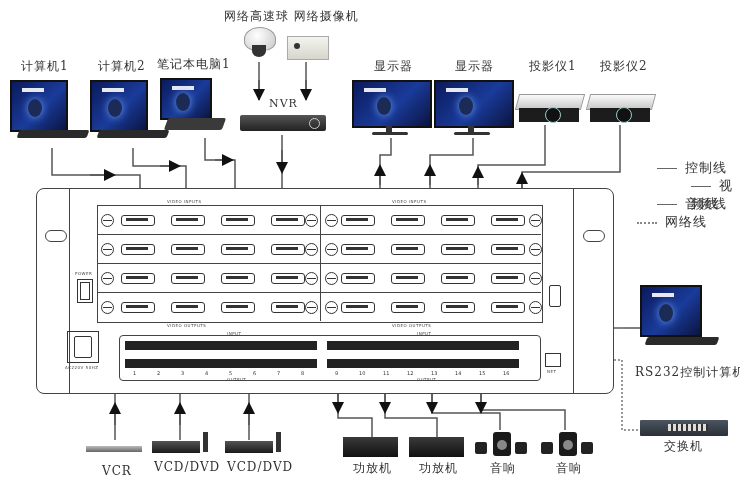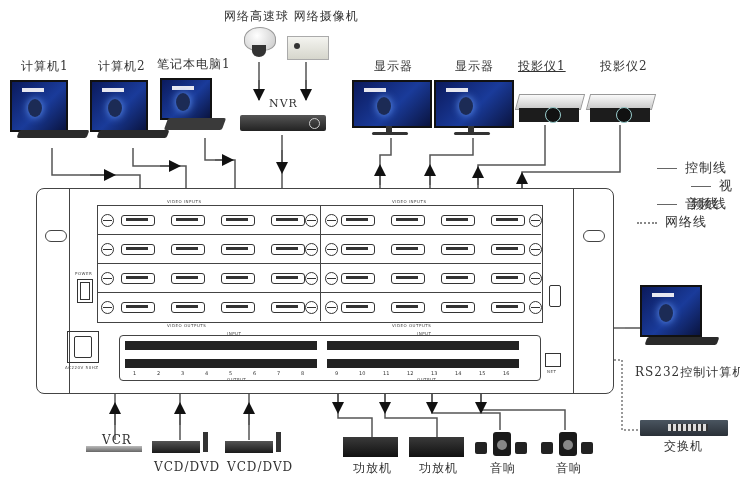--- a/index.html
+++ b/index.html
@@ -125,21 +125,21 @@
   <div class="stand" style="left:20px;top:52px;width:36px;height:3px;border-radius:2px;"></div>
 </div>
 
 <div class="lbl" style="left:455px;top:58px;">显示器</div>
 <div class="dev monitor" style="left:434px;top:80px;width:80px;height:58px;">
   <div class="scr" style="left:0;top:0;width:76px;height:44px;"></div>
   <div class="stand" style="left:34px;top:46px;width:6px;height:6px;"></div>
   <div class="stand" style="left:20px;top:52px;width:36px;height:3px;border-radius:2px;"></div>
 </div>
 
-<div class="lbl" style="left:518px;top:58px;text-decoration:underline;">投影仪1</div>
+<div class="lbl" style="left:529px;top:58px;">投影仪1</div>
 <div class="dev" style="left:517px;top:94px;width:66px;height:30px;">
   <div style="position:absolute;left:0;top:0;width:64px;height:14px;background:linear-gradient(#fafafa,#c8c8c8);transform:skewX(-15deg);border:1px solid #999;"></div>
   <div style="position:absolute;left:2px;top:14px;width:60px;height:14px;background:#1c1c1c;"></div>
   <div style="position:absolute;left:28px;top:13px;width:14px;height:14px;border-radius:50%;border:1.5px solid #9cc;background:#111;"></div>
 </div>
 
 <div class="lbl" style="left:600px;top:58px;">投影仪2</div>
 <div class="dev" style="left:588px;top:94px;width:66px;height:30px;">
   <div style="position:absolute;left:0;top:0;width:64px;height:14px;background:linear-gradient(#fafafa,#c8c8c8);transform:skewX(-15deg);border:1px solid #999;"></div>
   <div style="position:absolute;left:2px;top:14px;width:60px;height:14px;background:#1c1c1c;"></div>
@@ -268,21 +268,21 @@
   <div class="kbd" style="left:6px;top:52px;width:72px;height:8px;"></div>
 </div>
 <div class="lbl" style="left:635px;top:364px;">RS232控制计算机</div>
 
 <div class="dev" style="left:640px;top:420px;width:88px;height:16px;background:linear-gradient(#4a5560,#2a3038);border-radius:1px;">
   <div style="position:absolute;left:28px;top:4px;width:40px;height:7px;background:repeating-linear-gradient(90deg,#ddd 0 3px,#333 3px 5px);"></div>
 </div>
 <div class="lbl" style="left:664px;top:438px;">交换机</div>
 
 <div class="dev" style="left:86px;top:446px;width:56px;height:6px;background:linear-gradient(#bbb,#666);"></div>
-<div class="lbl" style="left:102px;top:433px;">VCR</div>
+<div class="lbl" style="left:102px;top:464px;">VCR</div>
 
 <div class="dev" style="left:152px;top:441px;width:48px;height:12px;background:linear-gradient(#555,#1a1a1a);"></div>
 <div class="dev" style="left:203px;top:432px;width:5px;height:20px;background:#333;"></div>
 <div class="lbl" style="left:154px;top:460px;">VCD/DVD</div>
 
 <div class="dev" style="left:225px;top:441px;width:48px;height:12px;background:linear-gradient(#555,#1a1a1a);"></div>
 <div class="dev" style="left:276px;top:432px;width:5px;height:20px;background:#333;"></div>
 <div class="lbl" style="left:227px;top:460px;">VCD/DVD</div>
 
 <div class="dev" style="left:343px;top:437px;width:55px;height:20px;background:linear-gradient(#3a3a3a,#111);"></div>

